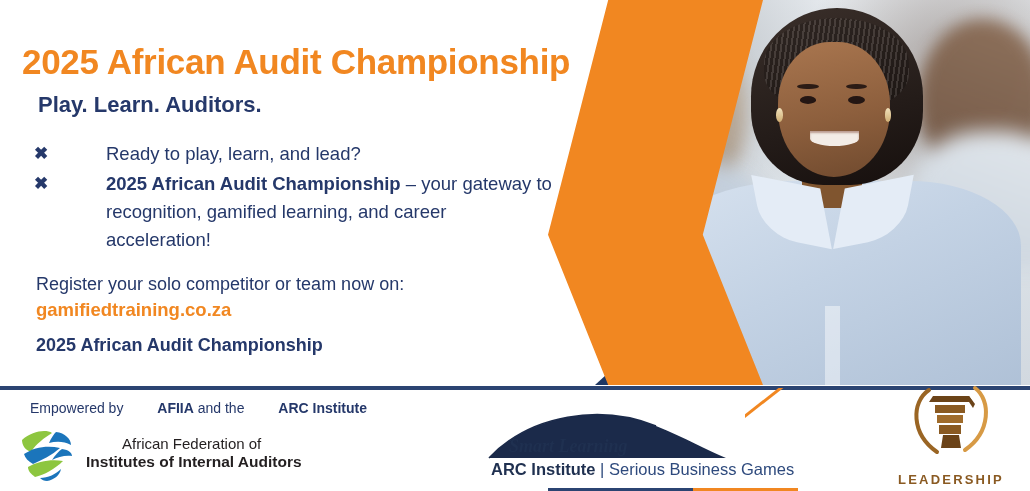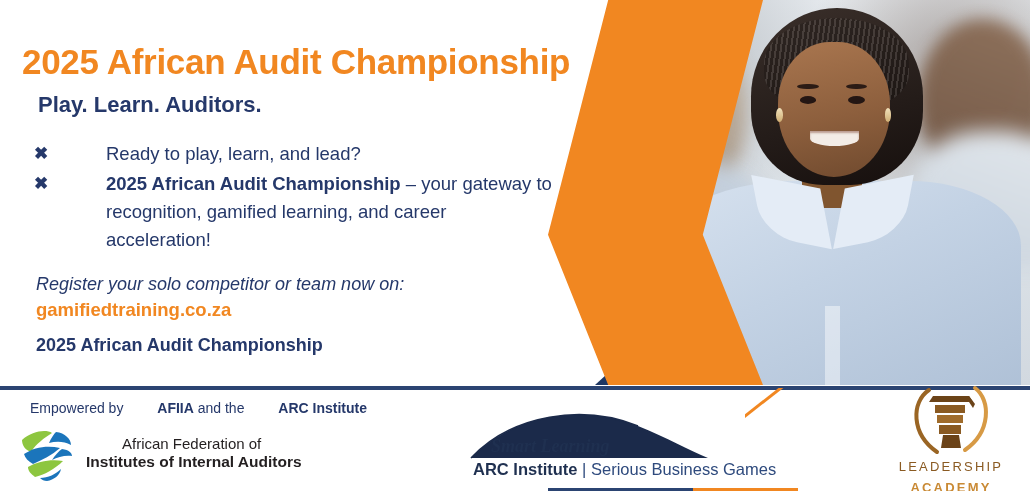--- a/index.html
+++ b/index.html
@@ -307,21 +307,20 @@
   .bullet-text b { font-weight: bold; }
   .register {
     position: absolute;
     left: 36px;
     top: 272px;
   }
   .register-line {
     font-size: 18px;
     color: #25386A;
     line-height: 25px;
-    font-style: italic;
   }
   .register-url {
     font-size: 18.5px;
     font-weight: bold;
     color: #F18721;
     line-height: 25px;
   }
   .startdate {
     position: absolute;
     left: 36px;
@@ -369,21 +368,21 @@
   .afiia-text {
     margin-left: 8px;
     line-height: 1.18;
   }
   .afiia-t1 { font-size: 15px; color: #231f20; margin-left: 36px; }
   .afiia-t2 { font-size: 15.5px; font-weight: bold; color: #231f20; }
 
   
   .arc {
     position: absolute;
-    left: 463px;
+    left: 481px;
     top: 408px;
     width: 270px;
     height: 70px;
   }
   .arc-swoosh { position: absolute; left: 0; top: 0; }
   .arc-smart {
     position: absolute;
     left: 28px;
     top: 28px;
     font-family: "Liberation Serif", serif;
@@ -452,24 +451,24 @@
   .la {
     position: absolute;
     left: 876px;
     top: 382px;
     width: 150px;
     text-align: center;
   }
   .la-mark { margin: 0 auto; display: block; }
   .la-t1 {
     font-size: 13px;
-    font-weight: normal;
+    font-weight: bold;
     letter-spacing: 2.2px;
     color: #8A5A22;
-    margin-top: 1px;
+    margin-top: 14px;
   }
   .la-t2 {
     font-size: 13px;
     font-weight: bold;
     letter-spacing: 2.2px;
     color: #C98A35;
     margin-top: 6px;
   }
 </style>
 </head>

